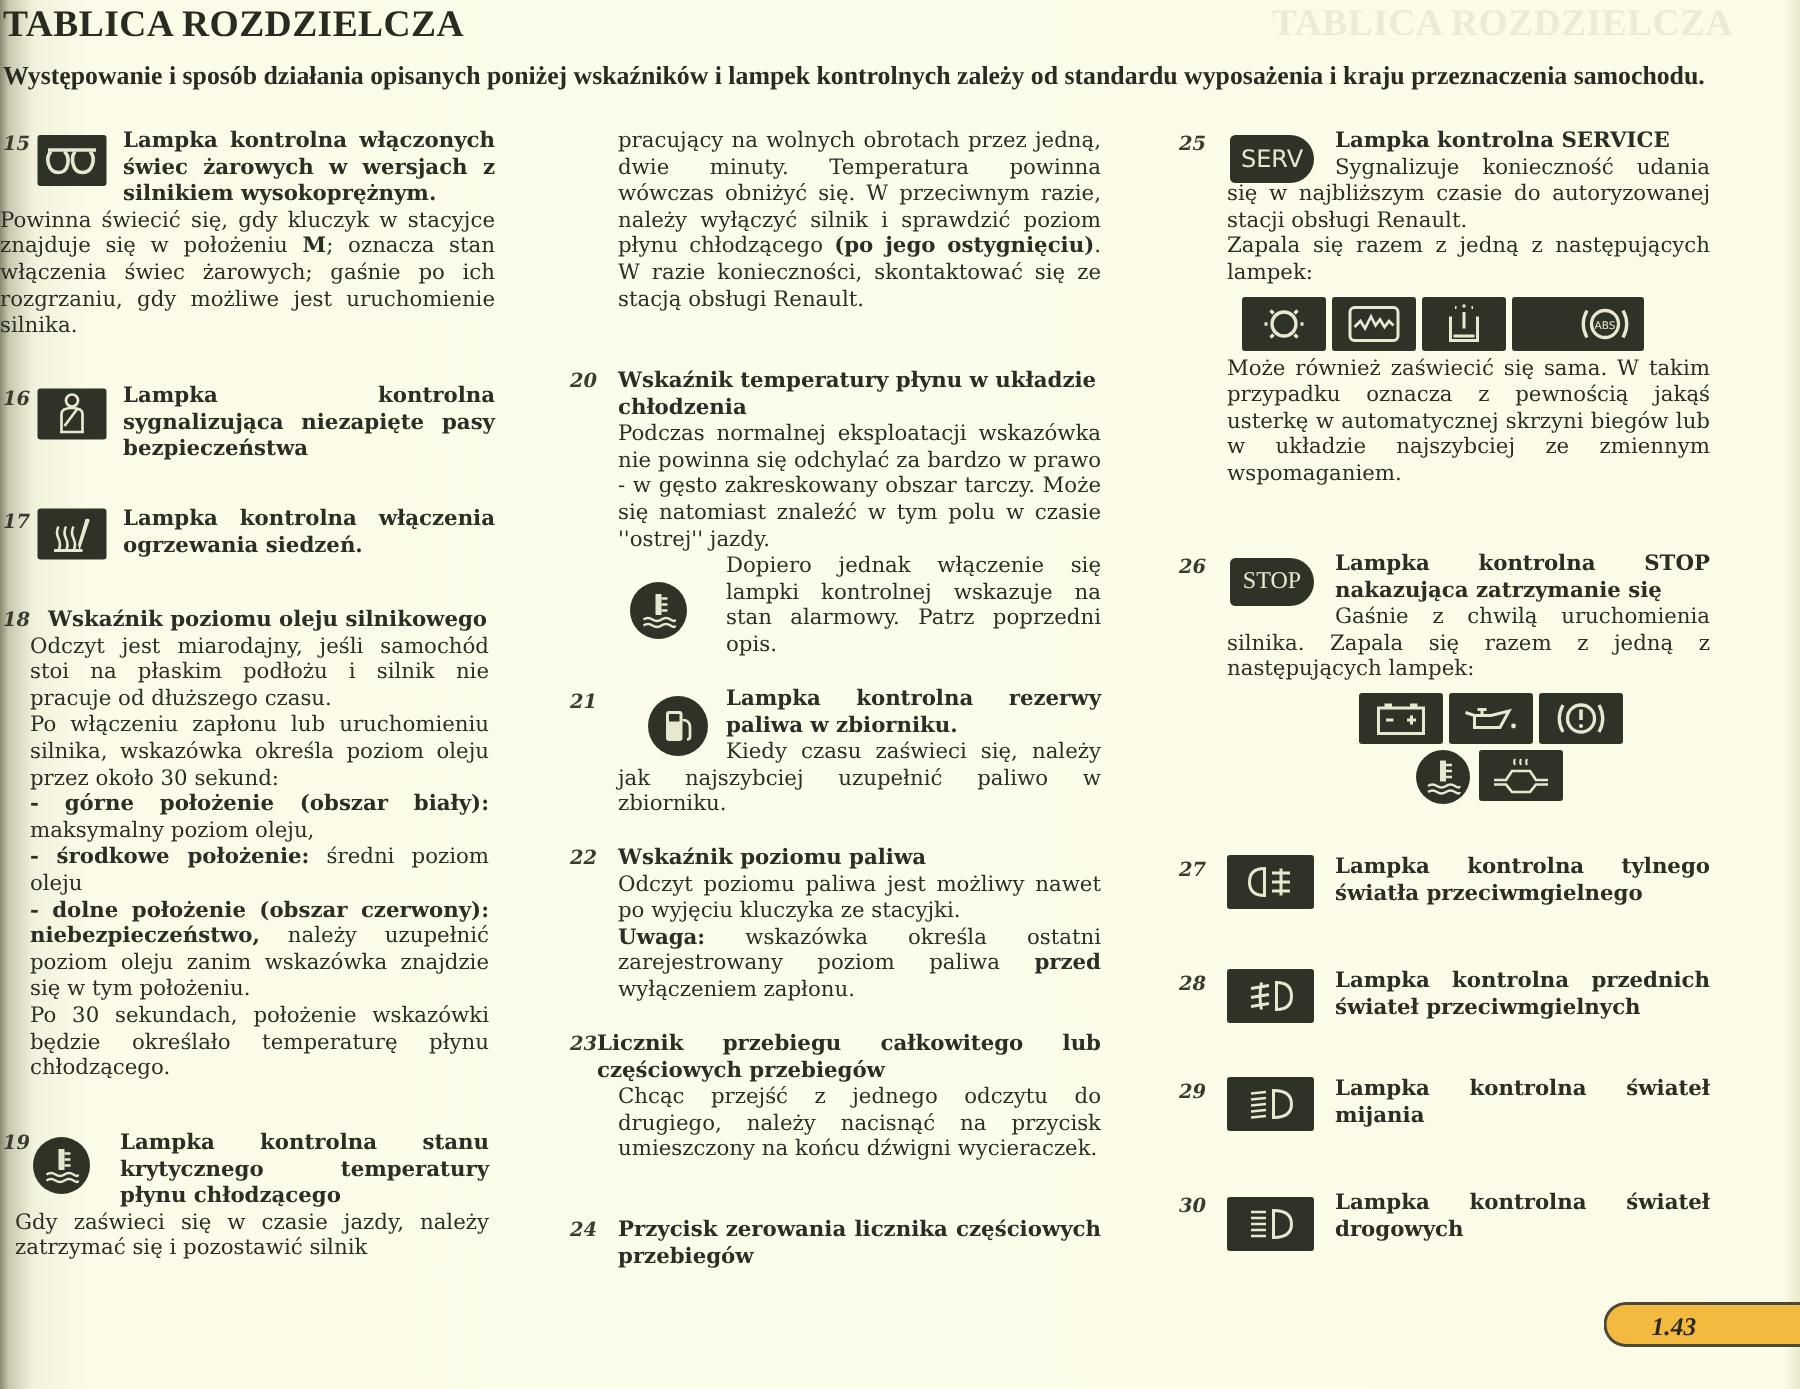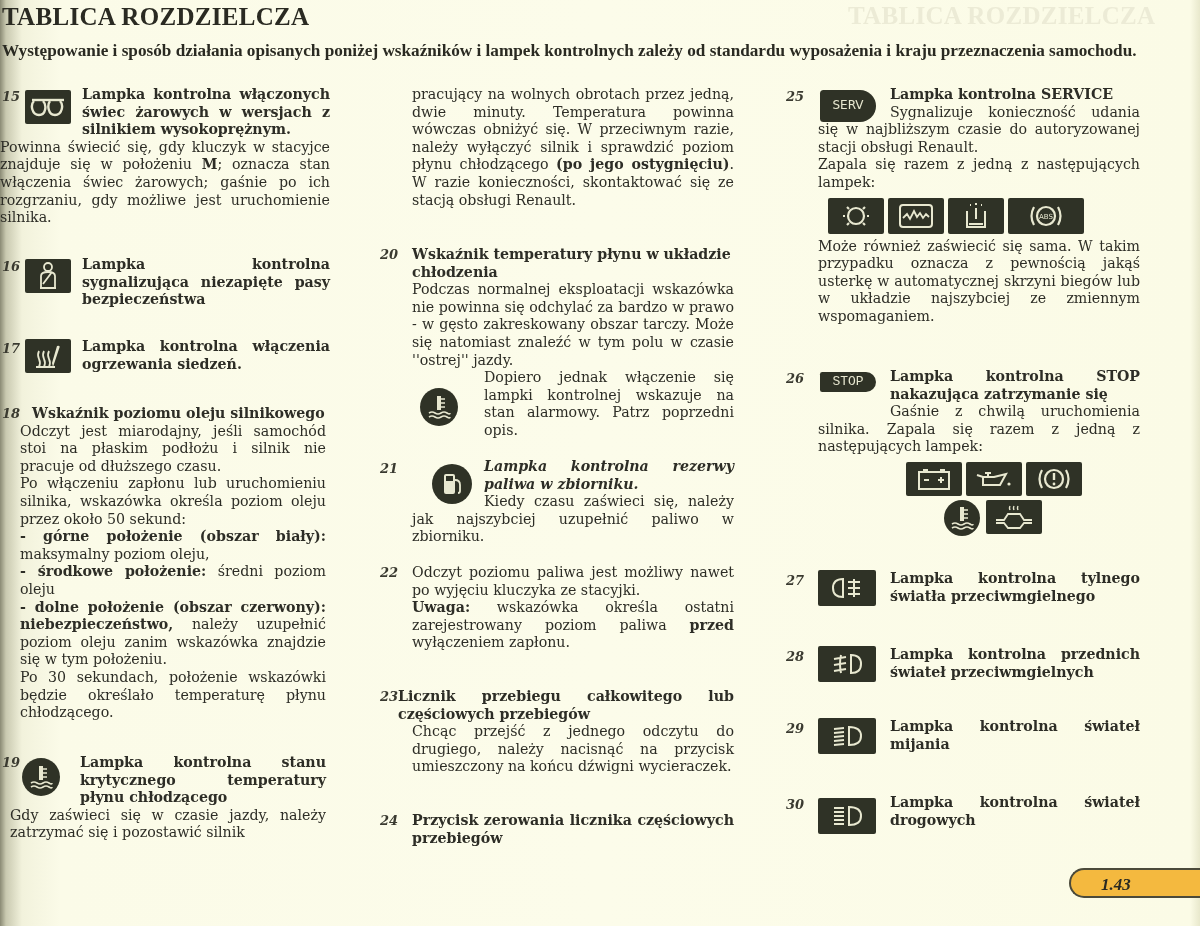--- a/index.html
+++ b/index.html
@@ -85,21 +85,21 @@
           <path d="M3 24 H22" stroke="#e8e8d0" stroke-width="2"></path>
         </svg>
     </div>
     <div class="title justify" style="margin-left:82px;">Lampka kontrolna włączenia ogrzewania siedzeń.</div>
   </div>
 
   <div class="entry" style="left:0;top:319px;width:326px;">
     <div class="num" style="left:2px;top:0;">18</div>
     <div class="title" style="margin-left:20px;padding-left:12px;">Wskaźnik poziomu oleju silnikowego</div>
     <div class="body" style="margin-left:20px;">Odczyt jest miarodajny, jeśli samochód stoi na płaskim podłożu i silnik nie pracuje od dłuższego czasu.</div>
-    <div class="body" style="margin-left:20px;">Po włączeniu zapłonu lub uruchomieniu silnika, wskazówka określa poziom oleju przez około 50 sekund:</div>
+    <div class="body" style="margin-left:20px;">Po włączeniu zapłonu lub uruchomieniu silnika, wskazówka określa poziom oleju przez około 30 sekund:</div>
     <div class="body" style="margin-left:20px;"><b>- górne położenie (obszar biały):</b><span> maksymalny poziom oleju,</span></div>
     <div class="body" style="margin-left:20px;"><b>- środkowe położenie:</b><span> średni poziom oleju</span></div>
     <div class="body" style="margin-left:20px;"><b>- dolne położenie (obszar czerwony): niebezpieczeństwo,</b><span> należy uzupełnić poziom oleju zanim wskazówka znajdzie się w tym położeniu.</span></div>
     <div class="body" style="margin-left:20px;">Po 30 sekundach, położenie wskazówki będzie określało temperaturę płynu chłodzącego.</div>
   </div>
 
   <div class="entry" style="left:0;top:668px;width:326px;">
     <div class="num" style="left:2px;top:0;">19</div>
     <div class="icon-box icon-round" style="left:22px;top:4px;width:38px;height:38px;">
       <svg width="26" height="26" viewBox="0 0 26 26">
@@ -134,47 +134,48 @@
 
   <div class="entry" style="left:0;top:372px;width:356px;">
     <div class="num" style="left:2px;top:2px;">21</div>
     <div class="icon-box icon-round" style="left:54px;top:6px;width:40px;height:40px;">
       <svg width="24" height="26" viewBox="0 0 24 26">
           <rect x="4" y="3" width="11" height="20" rx="2" fill="#e8e8d0"></rect>
           <rect x="6" y="5" width="7" height="5" fill="#2f3226"></rect>
           <path d="M15 9 Q20 9 20 14 V20 Q20 22 18 22" stroke="#e8e8d0" stroke-width="1.8" fill="none"></path>
         </svg>
     </div>
-    <div class="title justify" style="margin-left:106px;font-style:italic;">Lampka kontrolna rezerwy paliwa w zbiorniku.</div>
+    <div class="title justify" style="margin-left:106px;">Lampka kontrolna rezerwy paliwa w zbiorniku.</div>
     <div class="body" style="margin-left:34px;text-indent:72px;">Kiedy czasu zaświeci się, należy jak najszybciej uzupełnić paliwo w zbiorniku.</div>
   </div>
 
   <div class="entry" style="left:0;top:478px;width:356px;">
     <div class="num" style="left:2px;top:0;">22</div>
+    <div class="title" style="margin-left:34px;">Wskaźnik poziomu paliwa</div>
     <div class="body" style="margin-left:34px;">Odczyt poziomu paliwa jest możliwy nawet po wyjęciu kluczyka ze stacyjki.</div>
     <div class="body" style="margin-left:34px;"><b>Uwaga:</b><span> wskazówka określa ostatni zarejestrowany poziom paliwa </span><b>przed</b><span> wyłączeniem zapłonu.</span></div>
   </div>
 
   <div class="entry" style="left:0;top:602px;width:356px;">
     <div class="num" style="left:2px;top:0;">23</div>
     <div class="title justify" style="margin-left:20px;">Licznik przebiegu całkowitego lub częściowych przebiegów</div>
     <div class="body" style="margin-left:34px;">Chcąc przejść z jednego odczytu do drugiego, należy nacisnąć na przycisk umieszczony na końcu dźwigni wycieraczek.</div>
   </div>
 
   <div class="entry" style="left:0;top:726px;width:356px;">
     <div class="num" style="left:2px;top:0;">24</div>
     <div class="title justify" style="margin-left:34px;">Przycisk zerowania licznika częściowych przebiegów</div>
   </div>
 </div>
 
 <div class="col col-right">
 
   <div class="entry" style="left:0;top:0;width:362px;">
     <div class="num" style="left:8px;top:2px;">25</div>
-    <div class="icon-box icon-pill" style="left:42px;top:4px;width:56px;height:32px;color:#e8e8d0;font-family:'DejaVu Sans',sans-serif;font-size:12px;">
+    <div class="icon-box icon-pill" style="left:42px;top:4px;width:56px;height:32px;color:#e8e8d0;font-family:'DejaVu Sans',sans-serif;font-size:16px;">
         <span>SERV</span>
       </div>
     <div class="title" style="margin-left:112px;">Lampka kontrolna SERVICE</div>
     <div class="body" style="margin-left:40px;text-indent:72px;">Sygnalizuje konieczność udania się w najbliższym czasie do autoryzowanej stacji obsługi Renault.</div>
     <div class="body" style="margin-left:40px;">Zapala się razem z jedną z następujących lampek:</div>
     <div style="margin-left:50px;margin-top:6px;height:36px;display:flex;gap:4px;">
       <div class="icon-box" style="position:relative;width:56px;height:36px;">
         <svg width="34" height="28" viewBox="0 0 34 28">
             <circle cx="17" cy="14" r="8" fill="none" stroke="#e8e8d0" stroke-width="2.2"></circle>
             <path d="M8 5 L10 7 M26 5 L24 7 M8 23 L10 21 M26 23 L24 21 M4 14 H6 M28 14 H30" stroke="#e8e8d0" stroke-width="2.2"></path>
@@ -186,34 +187,34 @@
             <path d="M5 15 L9 11 L12 16 L16 8 L19 14 L22 10 L25 15 L28 11 L31 14" stroke="#e8e8d0" stroke-width="1.8" fill="none"></path>
           </svg>
       </div>
       <div class="icon-box" style="position:relative;width:56px;height:36px;">
         <svg width="30" height="30" viewBox="0 0 30 30">
             <path d="M9 4 H10 M14 3 H16 M20 4 H21 M15 7 V18" stroke="#e8e8d0" stroke-width="2"></path>
             <path d="M6 10 V26 H24 V10" stroke="#e8e8d0" stroke-width="2" fill="none"></path>
             <path d="M8 23 H22" stroke="#e8e8d0" stroke-width="2"></path>
           </svg>
       </div>
-      <div class="icon-box" style="position:relative;width:76px;height:36px;">
+      <div class="icon-box" style="position:relative;width:52px;height:36px;padding-left:36px;">
         <svg width="36" height="30" viewBox="0 0 36 30">
             <circle cx="18" cy="15" r="9" fill="none" stroke="#e8e8d0" stroke-width="2.2"></circle>
             <path d="M6 6 Q1 15 6 24 M30 6 Q35 15 30 24" stroke="#e8e8d0" stroke-width="2.2" fill="none"></path>
             <text x="18" y="18" text-anchor="middle" font-size="7" fill="#e8e8d0" font-family="DejaVu Sans, sans-serif">ABS</text>
           </svg>
       </div>
     </div>
     <div class="body" style="margin-left:40px;margin-top:4px;">Może również zaświecić się sama. W takim przypadku oznacza z pewnością jakąś usterkę w automatycznej skrzyni biegów lub w układzie najszybciej ze zmiennym wspomaganiem.</div>
   </div>
 
   <div class="entry" style="left:0;top:282px;width:362px;">
     <div class="num" style="left:8px;top:2px;">26</div>
-    <div class="icon-box icon-pill" style="left:42px;top:4px;width:56px;height:20px;color:#e8e8d0;font-family:Liberation Mono, monospace;font-size:13px;">
+    <div class="icon-box icon-pill" style="left:42px;top:4px;width:56px;height:32px;color:#e8e8d0;font-family:Liberation Serif, serif;font-size:16px;">
         <span>STOP</span>
       </div>
     <div class="title justify" style="margin-left:112px;">Lampka kontrolna STOP nakazująca zatrzymanie się</div>
     <div class="body" style="margin-left:40px;text-indent:72px;">Gaśnie z chwilą uruchomienia silnika. Zapala się razem z jedną z następujących lampek:</div>
     <div style="margin-left:128px;margin-top:6px;display:flex;gap:4px;">
       <div class="icon-box" style="position:relative;width:56px;height:34px;">
         <svg width="36" height="24" viewBox="0 0 36 24">
             <rect x="3" y="5" width="30" height="17" fill="none" stroke="#e8e8d0" stroke-width="2"></rect>
             <rect x="7" y="2" width="5" height="3" fill="#e8e8d0"></rect>
             <rect x="24" y="2" width="5" height="3" fill="#e8e8d0"></rect>

